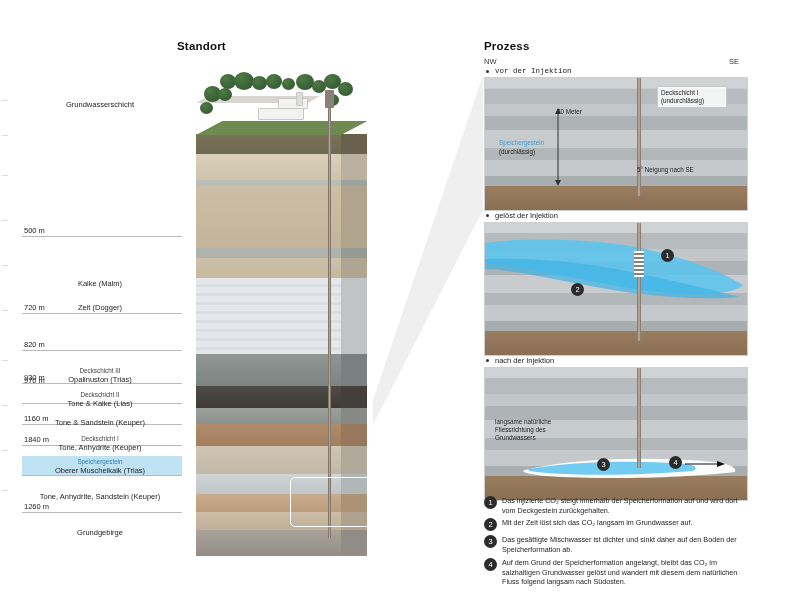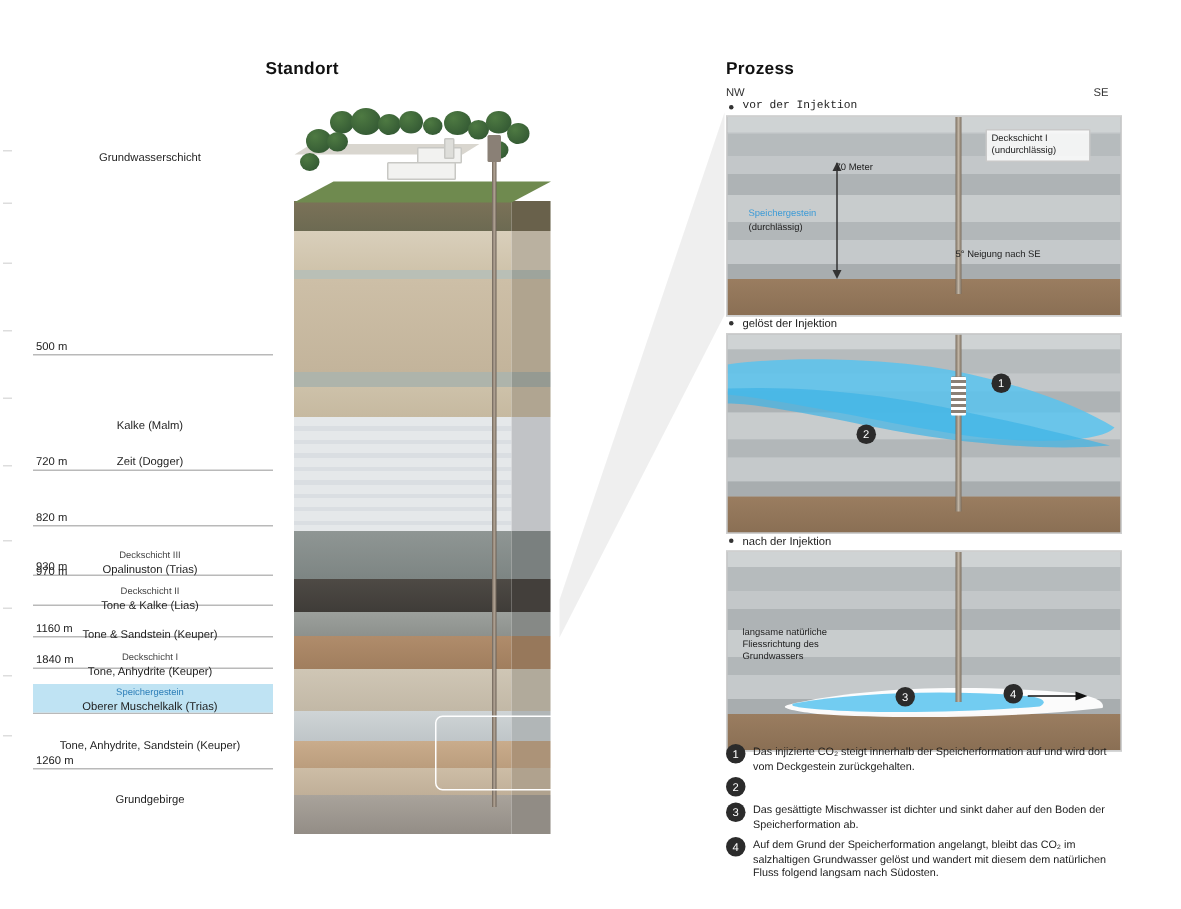--- a/index.html
+++ b/index.html
@@ -576,20 +576,21 @@
     </svg>
   </div>
 
   <div class="legend">
     <div class="legend-row">
       <span class="badge">1</span>
       <span class="legend-text">Das injizierte CO₂ steigt innerhalb der Speicherformation auf und wird dort vom Deckgestein zurückgehalten.</span>
     </div>
     <div class="legend-row">
       <span class="badge">2</span>
+      <span class="legend-text">Mit der Zeit löst sich das CO₂ langsam im Grundwasser auf.</span>
     </div>
     <div class="legend-row">
       <span class="badge">3</span>
       <span class="legend-text">Das gesättigte Mischwasser ist dichter und sinkt daher auf den Boden der Speicherformation ab.</span>
     </div>
     <div class="legend-row">
       <span class="badge">4</span>
       <span class="legend-text">Auf dem Grund der Speicherformation angelangt, bleibt das CO₂ im salzhaltigen Grundwasser gelöst und wandert mit diesem dem natürlichen Fluss folgend langsam nach Südosten.</span>
     </div>
   </div>

